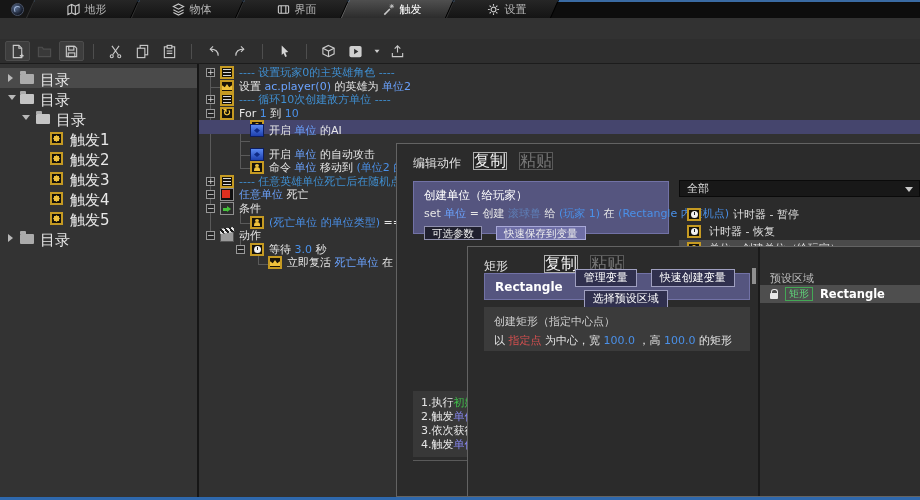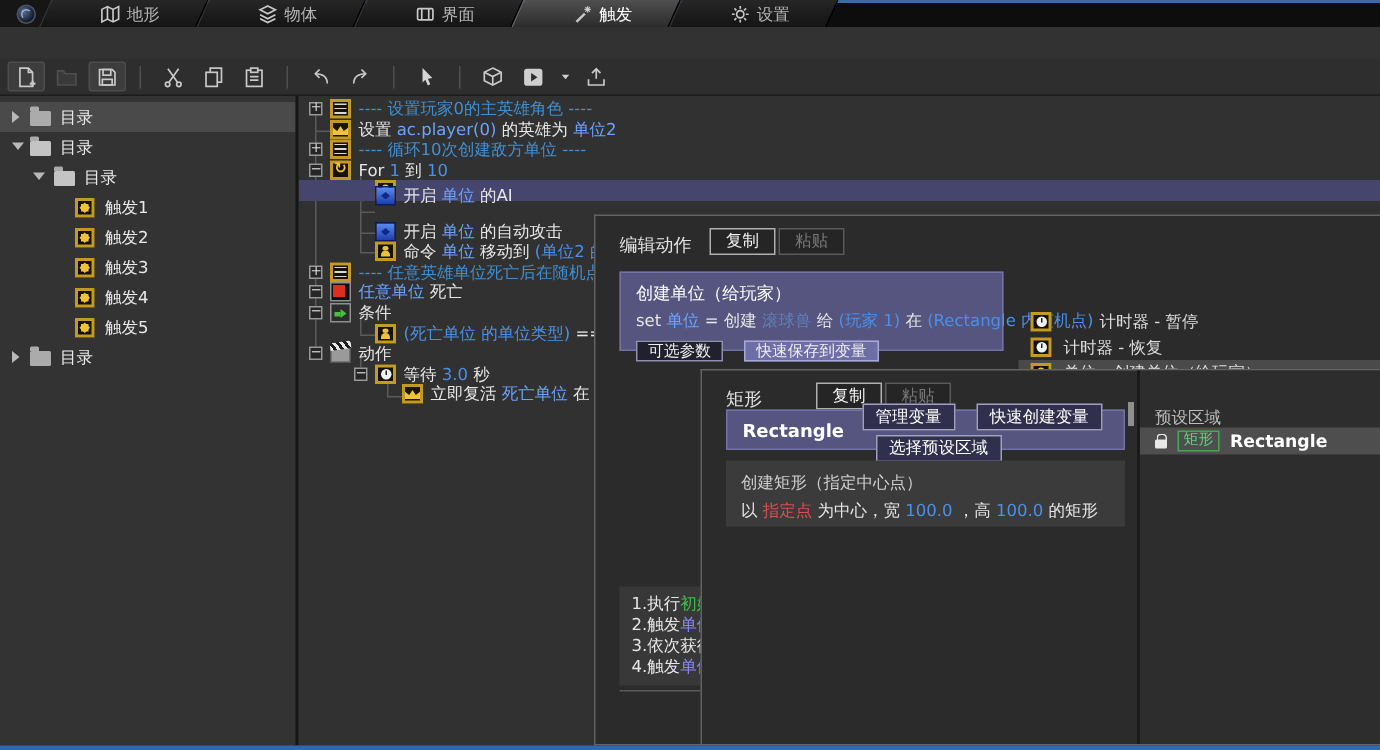--- a/index.html
+++ b/index.html
@@ -48,21 +48,21 @@
   .srow.sel { background:#4a4a4a; }
   .srow .car { position:absolute; top:6px; width:0; height:0; border-style:solid; }
   .car.r { border-width:4px 0 4px 5px; border-color:transparent transparent transparent #b8b8b8; }
   .car.d { border-width:5px 4px 0 4px; border-color:#b8b8b8 transparent transparent transparent; margin-top:1px; }
   .fi { position:absolute; top:6px; width:14px; height:10px; background:#ababab; border-radius:1px; }
   .fi::before { content:""; position:absolute; top:-3px; left:0; width:6px; height:3px; background:#ababab; border-radius:1px 1px 0 0; }
   .fi.open { background:#c4c4c4; }
   .trg { position:absolute; top:4px; width:13px; height:13px; background:#151109; border:2px solid #c59a22; }
   .trg::before { content:""; position:absolute; left:2px; top:2px; width:5px; height:5px; background:#f0c23c; transform:rotate(45deg); }
   .trg::after { content:""; position:absolute; left:2px; top:2px; width:5px; height:5px; background:#f0c23c; }
-  .slabel { position:absolute; top:3px; font-size:11px; color:#e8e8e8; white-space:nowrap; }
+  .slabel { position:absolute; top:3px; font-size:15px; color:#e8e8e8; white-space:nowrap; }
 
   
   #main { position:absolute; top:64px; left:199px; right:0; bottom:3px; background:#313131; z-index:4; overflow:hidden; }
   .tline { position:absolute; background:#5a5a5a; }
   .trow { position:absolute; left:0; right:0; height:14px; font-size:11px; white-space:nowrap; }
   .trow.sel { background:#45456d; }
   .exp { position:absolute; top:2px; width:9px; height:9px; background:#262626; border:1px solid #999;
     color:#ddd; font-size:9px; line-height:7px; text-align:center; z-index:2; }
   .ti { position:absolute; top:0; width:14px; height:13px; z-index:2; }
   .ttext { position:absolute; top:0; line-height:14px; }
@@ -101,21 +101,21 @@
     margin:-3.5px 0 0 -3.5px; border-radius:50%; background:#f2f2f2; }
   .ti-wait::after,.ti-timer::after { content:""; position:absolute; left:50%; top:50%; width:1px; height:3px;
     margin:-3px 0 0 0; background:#222; }
 
   
   .dialog { position:absolute; background:#2b2b2b; border:1px solid #636363; }
   #edit-dialog { left:396px; top:143px; right:0; bottom:3px; border-right:none; z-index:10; }
   #rect-dialog { left:467px; top:246px; right:0; bottom:3px; border-right:none; z-index:20; }
   .dtitle { position:absolute; font-size:12px; color:#e2e2e2; }
   .btn { position:absolute; background:#252525; border:1px solid #b0b0b0; color:#f2f2f2;
-    font-size:11px; line-height:14px; padding:1px 10px; }
+    font-size:16px; line-height:14px; padding:1px 0; }
   .btn.dis { border-color:#5a5a5a; color:#787878; }
   .ppanel { position:absolute; background:#55557f; border:1px solid #7272a6; }
   .gpanel { position:absolute; background:#3b3b3b; }
   .vbtn { display:inline-block; background:#30304e; border:1px solid #9f9fc0; color:#fff;
     font-size:11px; line-height:14px; padding:1px 8px; margin-left:9px; }
   #filter-box { position:absolute; left:282px; top:36px; right:0; height:17px; background:#181818;
     border:1px solid #0a0a0a; color:#dcdcdc; font-size:11px; line-height:15px; padding-left:7px; }
   #filter-box .dd { position:absolute; right:6px; top:6px; width:0; height:0; border-style:solid;
     border-width:5px 4px 0 4px; border-color:#c9c9c9 transparent transparent transparent; }
   .alrow { position:absolute; left:282px; right:0; height:17px; display:flex; align-items:center; gap:8px;
@@ -463,20 +463,24 @@
 
     <div class="ppanel" style="left:16px;top:37px;width:256px;height:53px;padding:6px 10px;">
       <div style="font-size:11.5px;color:#fff;">创建单位（给玩家）</div>
       <div class="code-line" style="margin-top:3px;"><span class="sg-w">set </span><span class="sg-b">单位</span><span class="sg-w"> = 创建 </span><span class="sg-u">滚球兽</span><span class="sg-w"> 给 </span><span class="sg-v">(玩家 1)</span><span class="sg-w"> 在 </span><span class="sg-v">(Rectangle 内随机点)</span></div>
       <div style="margin-top:2px;">
         <span class="pbtn" style="margin-left:0;">可选参数</span>
         <span class="pbtn hl">快速保存到变量</span>
       </div>
     </div>
 
+    <div id="filter-box">
+      <span>全部</span>
+      <span class="dd"></span>
+    </div>
     <div id="action-list">
         <div class="alrow" style="top: 62px; gap: 32px;">
           <span class="ti ti-timer"></span>
           <span>计时器 - 暂停</span>
         </div>
         <div class="alrow" style="top: 79px; text-align: center;">
           <span class="ti ti-timer"></span>
           <span>计时器 - 恢复</span>
         </div>
         <div class="alrow sel" style="top: 96px;">

